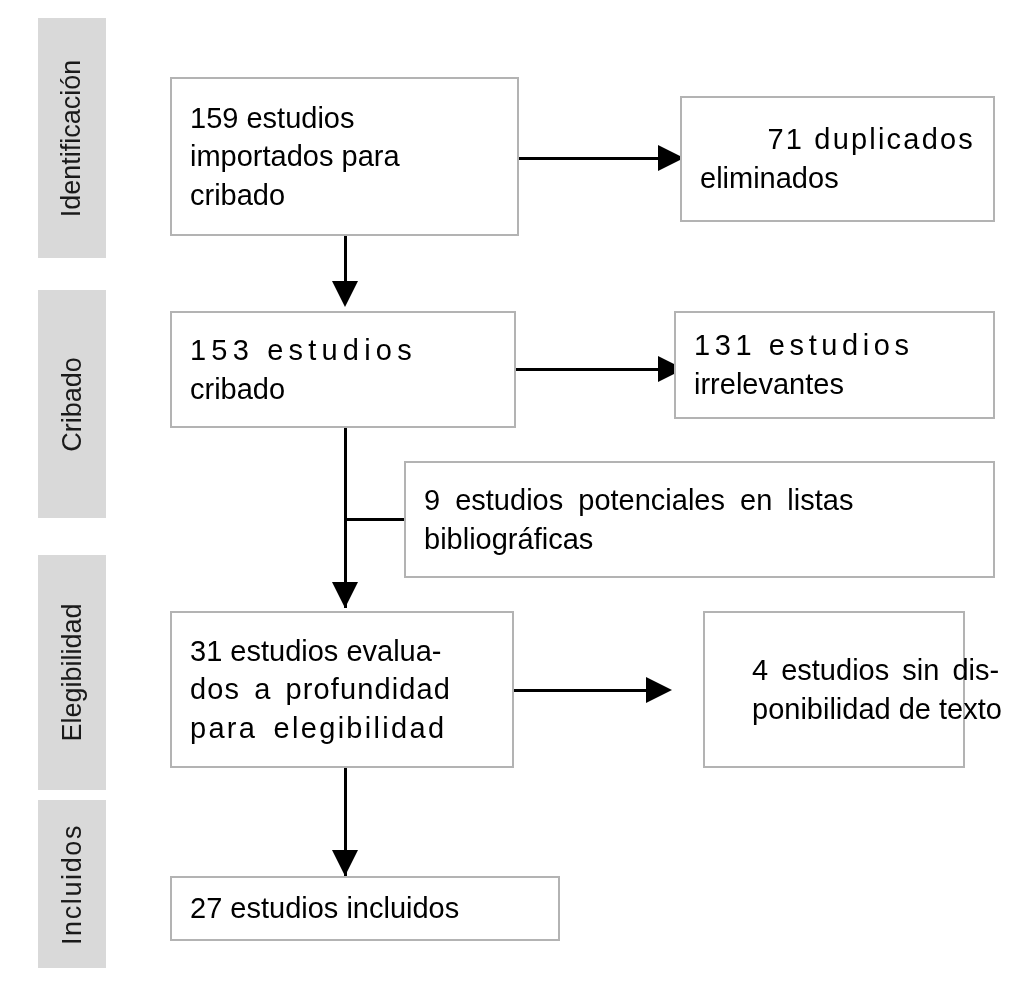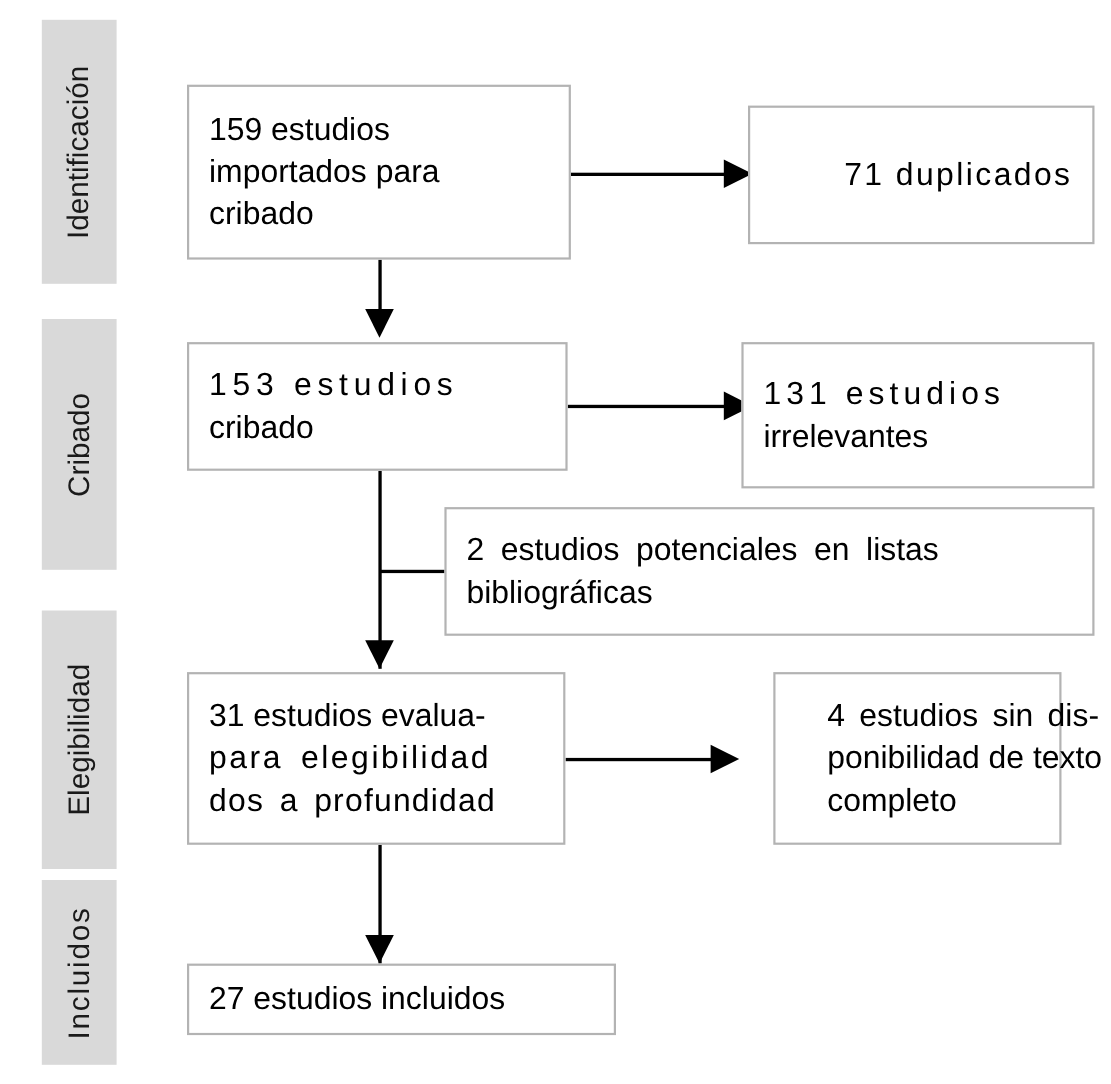--- a/index.html
+++ b/index.html
@@ -128,46 +128,46 @@
   <div class="arrow-down" style="left:332px; top:850px;"></div>
 
   <div class="node" style="left:170px; top:77px; width:349px; height:159px;">
     <span class="ln">159 estudios</span>
     <span class="ln">importados para</span>
     <span class="ln">cribado</span>
   </div>
 
   <div class="node" style="left:680px; top:96px; width:315px; height:126px;">
     <span class="ln" style="letter-spacing:2.2px;text-align:right;">71  duplicados</span>
+    <span class="ln">eliminados</span>
   </div>
 
   <div class="node" style="left:170px; top:311px; width:346px; height:117px;">
     <span class="ln" style="letter-spacing:5.2px;">153  estudios</span>
     <span class="ln">cribado</span>
   </div>
 
-  <div class="node" style="left:674px; top:311px; width:321px; height:133px;">
+  <div class="node" style="left:674px; top:311px; width:321px; height:108px;">
     <span class="ln" style="letter-spacing:4.6px;">131  estudios</span>
     <span class="ln">irrelevantes</span>
   </div>
 
   <div class="node" style="left:404px; top:461px; width:591px; height:117px;">
-    <span class="ln" style="word-spacing:7px;">2 estudios potenciales en listas</span>
+    <span class="ln" style="word-spacing:7px;">9 estudios potenciales en listas</span>
     <span class="ln">bibliográficas</span>
   </div>
 
   <div class="node" style="left:170px; top:611px; width:344px; height:157px;">
     <span class="ln">31 estudios evalua-</span>
+    <span class="ln" style="letter-spacing:1.1px; word-spacing:5px;">dos a profundidad</span>
     <span class="ln" style="letter-spacing:2.3px; word-spacing:6px;">para elegibilidad</span>
-    <span class="ln" style="letter-spacing:1.1px; word-spacing:5px;">dos a profundidad</span>
   </div>
 
   <div class="node" style="left:703px; top:611px; width:262px; height:157px;padding-left:47px;">
     <span class="ln" style="word-spacing:5px;">4 estudios sin dis-</span>
     <span class="ln">ponibilidad de texto</span>
-    <span class="ln">completo</span>
   </div>
 
   <div class="node" style="left:170px; top:876px; width:390px; height:65px; padding-top:6px; padding-bottom:6px;">
     <span class="ln">27 estudios incluidos</span>
   </div>
 
 </div>
 
 </body></html>

